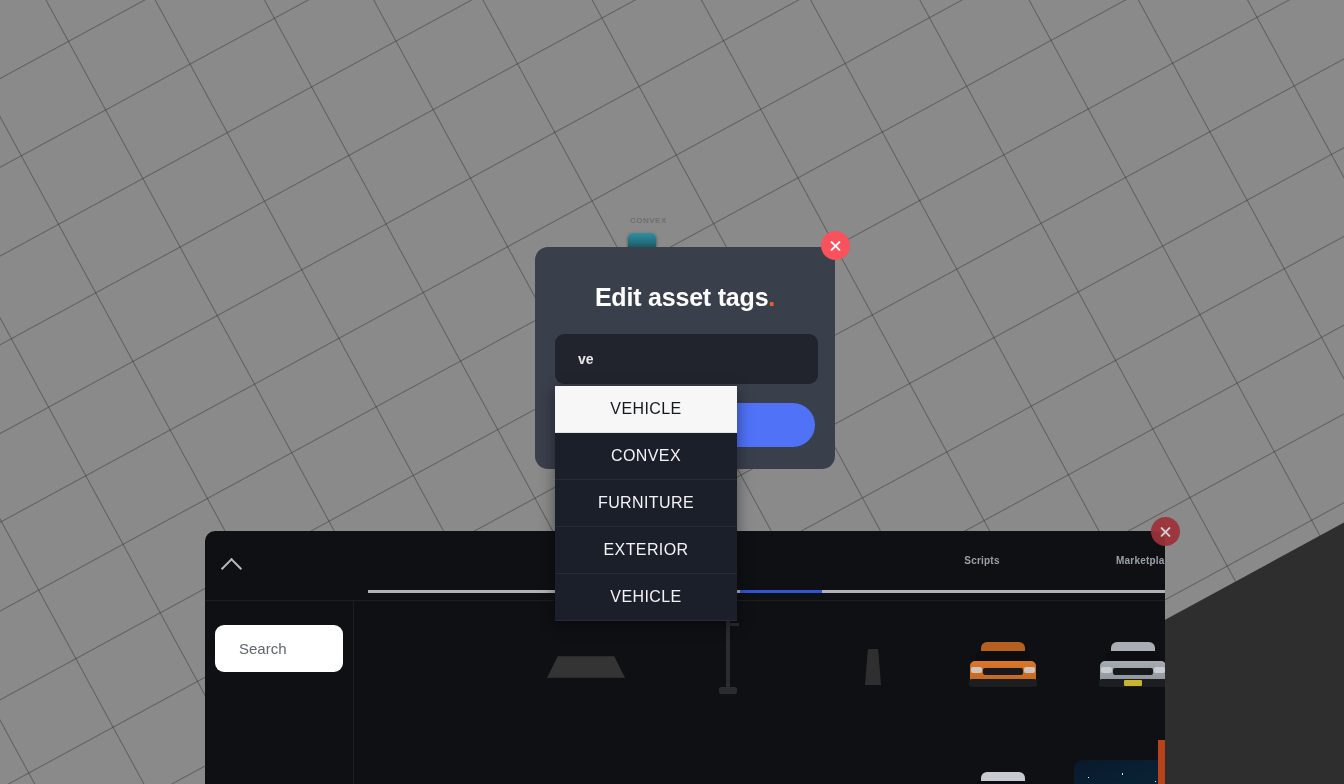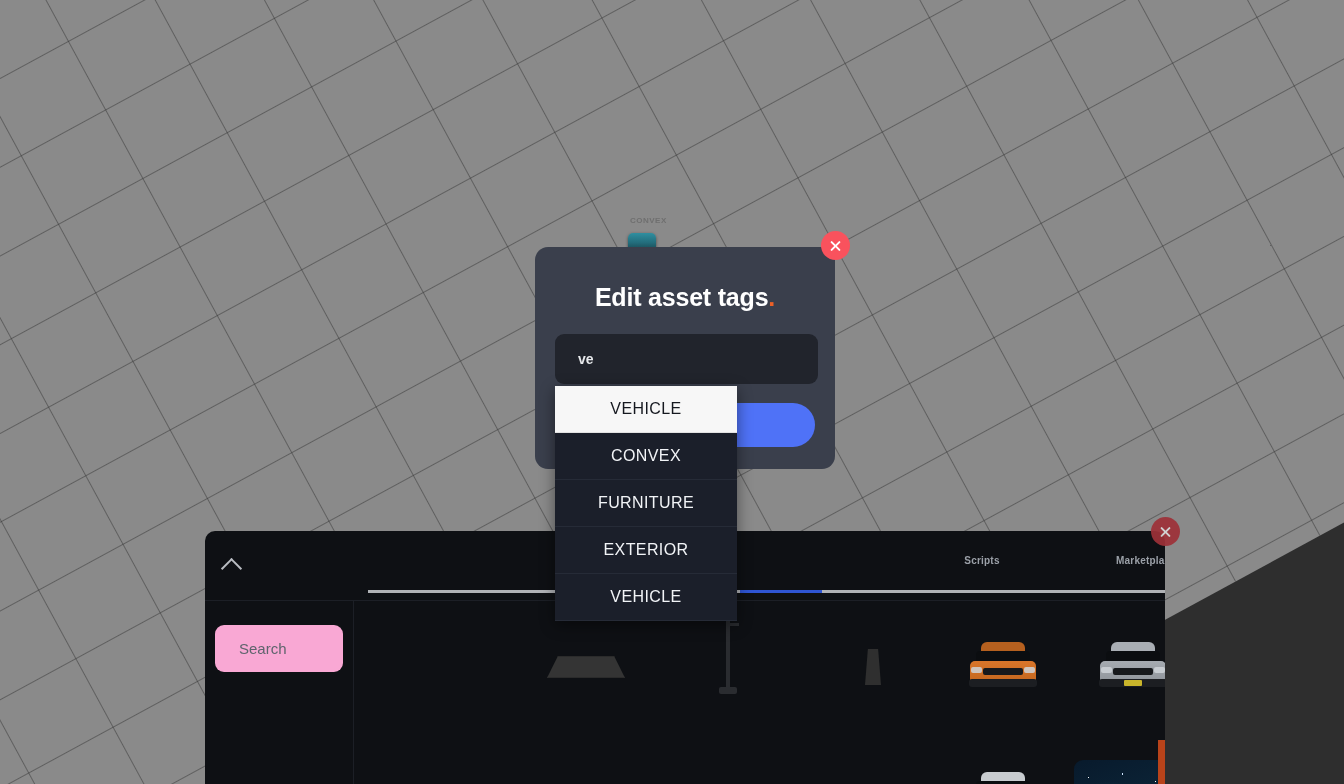--- a/index.html
+++ b/index.html
@@ -158,21 +158,21 @@
   .asset-sidebar {
     width: 149px;
     border-right: 1px solid #1c1f26;
     padding: 24px 0 0 0;
     box-sizing: border-box;
   }
   .search-box {
     margin: 0 auto;
     width: 128px;
     height: 47px;
-    background: #f9a8d4;
+    background: #ffffff;
     border-radius: 9px;
     display: flex;
     align-items: center;
     padding-left: 24px;
     box-sizing: border-box;
     cursor: text;
   }
   .search-box span {
     font-size: 15px;
     color: #5f646d;

